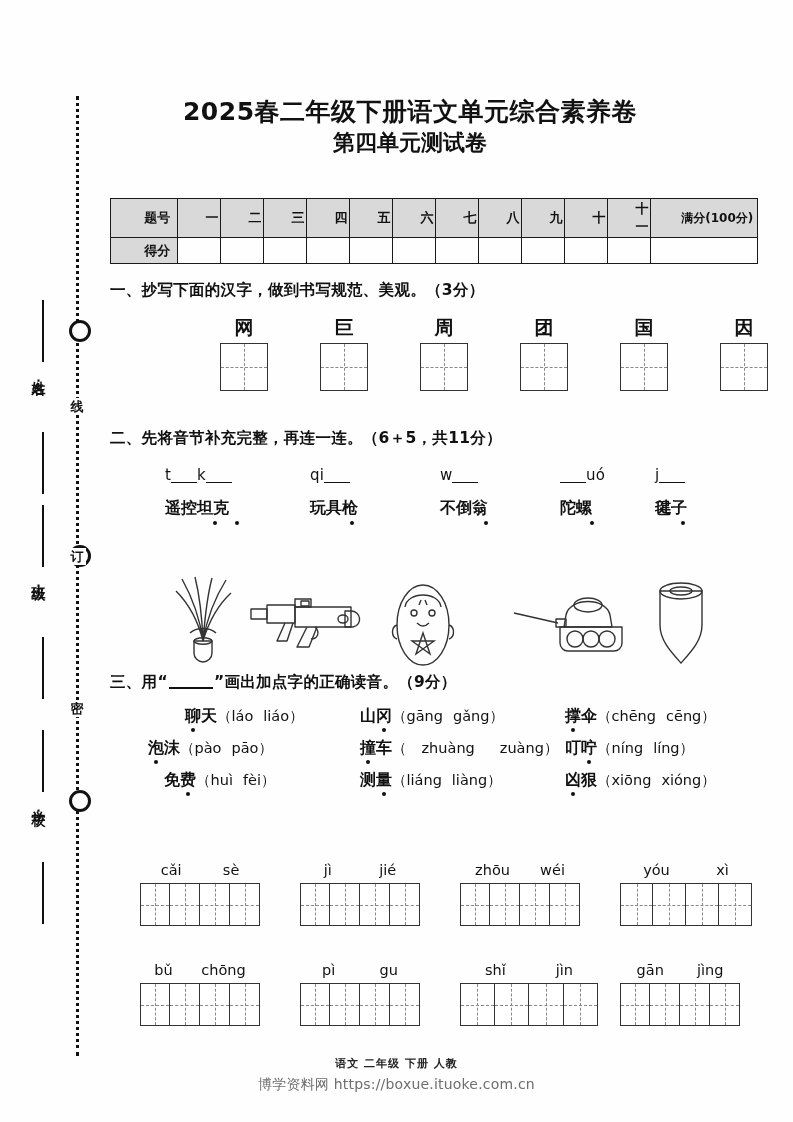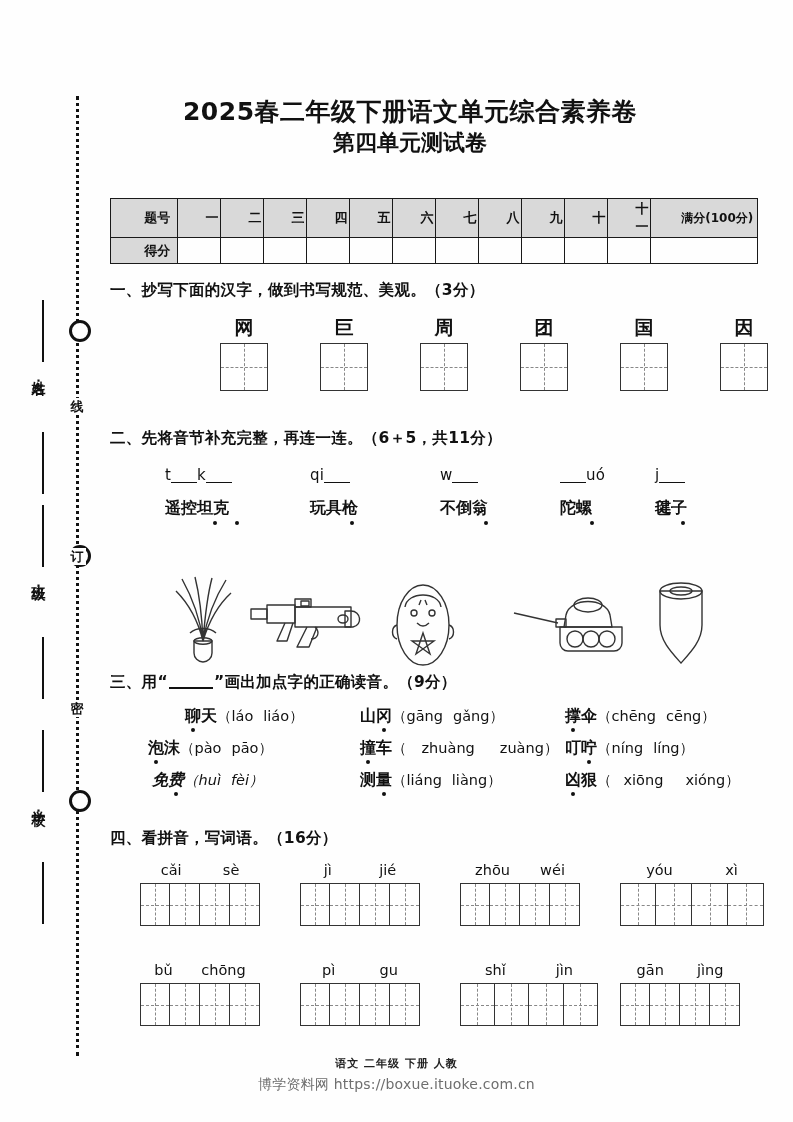--- a/index.html
+++ b/index.html
@@ -359,26 +359,25 @@
   <div class="q-head" style="top:672px">
     <span>三、用“</span><span class="blankmark"></span><span>”画出加点字的正确读音。（9分）</span>
   </div>
   <div class="q3-area" id="q3-area">
       <div class="q3-item" style="left: 38px; top: 0px; padding-left: 37px;"><span class="q3-word"><span style="position: relative;">聊<span class="q3-dot" style="left: 6px;"></span></span><span style="position: relative;">天</span></span><span class="q3-py"><span>（</span><span style="margin: 0px;">láo</span><span style="margin: 0px 0px 0px 10px;">liáo</span><span>）</span></span></div>
       <div class="q3-item" style="left: 250px; top: 0px;"><span class="q3-word"><span style="position: relative;">山</span><span style="position: relative;">冈<span class="q3-dot" style="left: 6px;"></span></span></span><span class="q3-py"><span>（</span><span style="margin: 0px;">gāng</span><span style="margin: 0px 0px 0px 10px;">gǎng</span><span>）</span></span></div>
       <div class="q3-item" style="left: 455px; top: 0px;"><span class="q3-word"><span style="position: relative;">撑<span class="q3-dot" style="left: 6px;"></span></span><span style="position: relative;">伞</span></span><span class="q3-py"><span>（</span><span style="margin: 0px;">chēng</span><span style="margin: 0px 0px 0px 10px;">cēng</span><span>）</span></span></div>
       <div class="q3-item" style="left: 38px; top: 32px;"><span class="q3-word"><span style="position: relative;">泡<span class="q3-dot" style="left: 6px;"></span></span><span style="position: relative;">沫</span></span><span class="q3-py"><span>（</span><span style="margin: 0px;">pào</span><span style="margin: 0px 0px 0px 10px;">pāo</span><span>）</span></span></div>
       <div class="q3-item" style="left: 250px; top: 32px;"><span class="q3-word"><span style="position: relative;">撞<span class="q3-dot" style="left: 6px;"></span></span><span style="position: relative;">车</span></span><span class="q3-py"><span>（</span><span style="margin: 15px;">zhuàng</span><span style="margin: 0px 0px 0px 10px;">zuàng</span><span>）</span></span></div>
       <div class="q3-item" style="left: 455px; top: 32px;"><span class="q3-word"><span style="position: relative;">叮</span><span style="position: relative;">咛<span class="q3-dot" style="left: 6px;"></span></span></span><span class="q3-py"><span>（</span><span style="margin: 0px;">níng</span><span style="margin: 0px 0px 0px 10px;">líng</span><span>）</span></span></div>
-      <div class="q3-item" style="left: 42px; top: 64px; font-style: italic;"><span class="q3-word"><span style="position: relative;">免</span><span style="position: relative;">费<span class="q3-dot" style="left: 6px;"></span></span></span><span class="q3-py"><span>（</span><span style="margin: 0px;">huì</span><span style="margin: 0px 0px 0px 10px;">fèi</span><span>）</span></span></div>
+      <div class="q3-item" style="left: 54px; top: 64px;"><span class="q3-word"><span style="position: relative;">免</span><span style="position: relative;">费<span class="q3-dot" style="left: 6px;"></span></span></span><span class="q3-py"><span>（</span><span style="margin: 0px;">huì</span><span style="margin: 0px 0px 0px 10px;">fèi</span><span>）</span></span></div>
       <div class="q3-item" style="left: 250px; top: 64px;"><span class="q3-word"><span style="position: relative;">测</span><span style="position: relative;">量<span class="q3-dot" style="left: 6px;"></span></span></span><span class="q3-py"><span>（</span><span style="margin: 0px;">liáng</span><span style="margin: 0px 0px 0px 10px;">liàng</span><span>）</span></span></div>
-      <div class="q3-item" style="left: 455px; top: 64px;"><span class="q3-word"><span style="position: relative;">凶<span class="q3-dot" style="left: 6px;"></span></span><span style="position: relative;">狠</span></span><span class="q3-py"><span>（</span><span style="margin: 12px;">xiōng</span><span style="margin: 0px 0px 0px 10px;">xióng</span><span>）</span></span></div>
+      <div class="q3-item" style="left: 455px; top: 64px;"><span class="q3-word"><span style="position: relative;">凶<span class="q3-dot" style="left: 6px;"></span></span><span style="position: relative;">狠</span></span><span class="q3-py"><span>（</span><span style="margin: 0px;">xiōng</span><span style="margin: 0px 0px 0px 10px;">xióng</span><span>）</span></span></div>
     </div>
 
-  <div class="q-head" style="top:828px">四、看拼音，写词语。（16分）</div>
   <div class="q4-area" id="q4-area">
       <div class="q4-group" style="left: 30px; top: 0px; width: 120px;">
         <div class="q4-pin">
           <span>cǎi</span>
           <span>sè</span>
         </div>
         <div class="q4-boxes">
           <div class="tzg"></div>
           <div class="tzg"></div>
           <div class="tzg"></div>
@@ -402,21 +401,21 @@
           <span>zhōu</span>
           <span>wéi</span>
         </div>
         <div class="q4-boxes">
           <div class="tzg"></div>
           <div class="tzg"></div>
           <div class="tzg"></div>
           <div class="tzg"></div>
         </div>
       </div>
-      <div class="q4-group" style="left: 510px; top: 0px; width: 144px;">
+      <div class="q4-group" style="left: 510px; top: 0px; width: 132px;">
         <div class="q4-pin">
           <span>yóu</span>
           <span>xì</span>
         </div>
         <div class="q4-boxes">
           <div class="tzg"></div>
           <div class="tzg"></div>
           <div class="tzg"></div>
           <div class="tzg"></div>
         </div>

